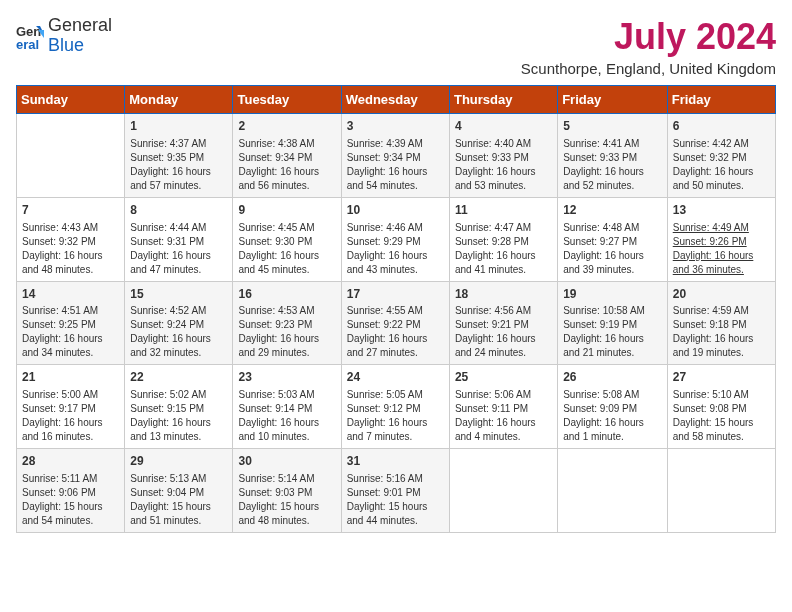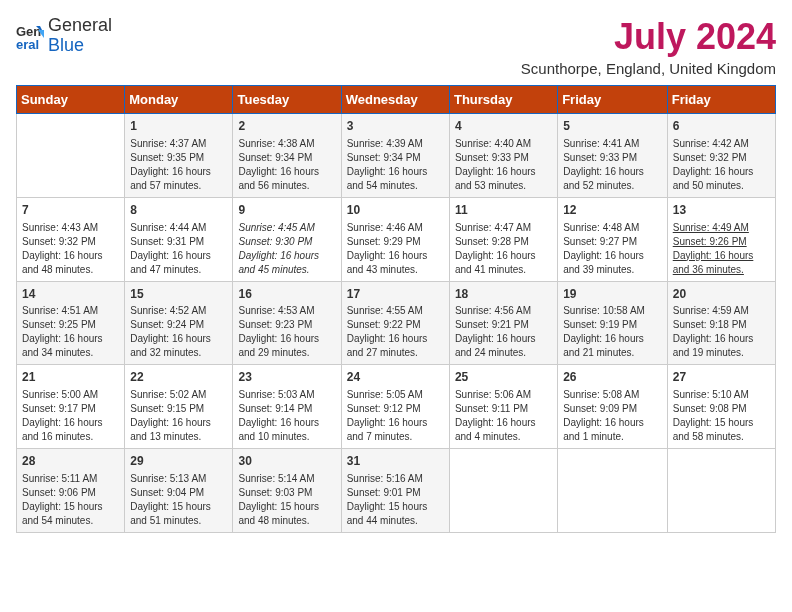--- a/index.html
+++ b/index.html
@@ -183,21 +183,21 @@
         </td>
         <td>
           <span class="day-number">8</span>
           <div class="day-info" style="white-space: pre-line;">Sunrise: 4:44 AM
 Sunset: 9:31 PM
 Daylight: 16 hours
 and 47 minutes.</div>
         </td>
         <td>
           <span class="day-number">9</span>
-          <div class="day-info" style="white-space: pre-line; font-style: italic;">Sunrise: 4:45 AM
+          <div class="day-info" style="white-space: pre-line;">Sunrise: 4:45 AM
 Sunset: 9:30 PM
 Daylight: 16 hours
 and 45 minutes.</div>
         </td>
         <td>
           <span class="day-number">10</span>
           <div class="day-info" style="white-space: pre-line;">Sunrise: 4:46 AM
 Sunset: 9:29 PM
 Daylight: 16 hours
 and 43 minutes.</div>

